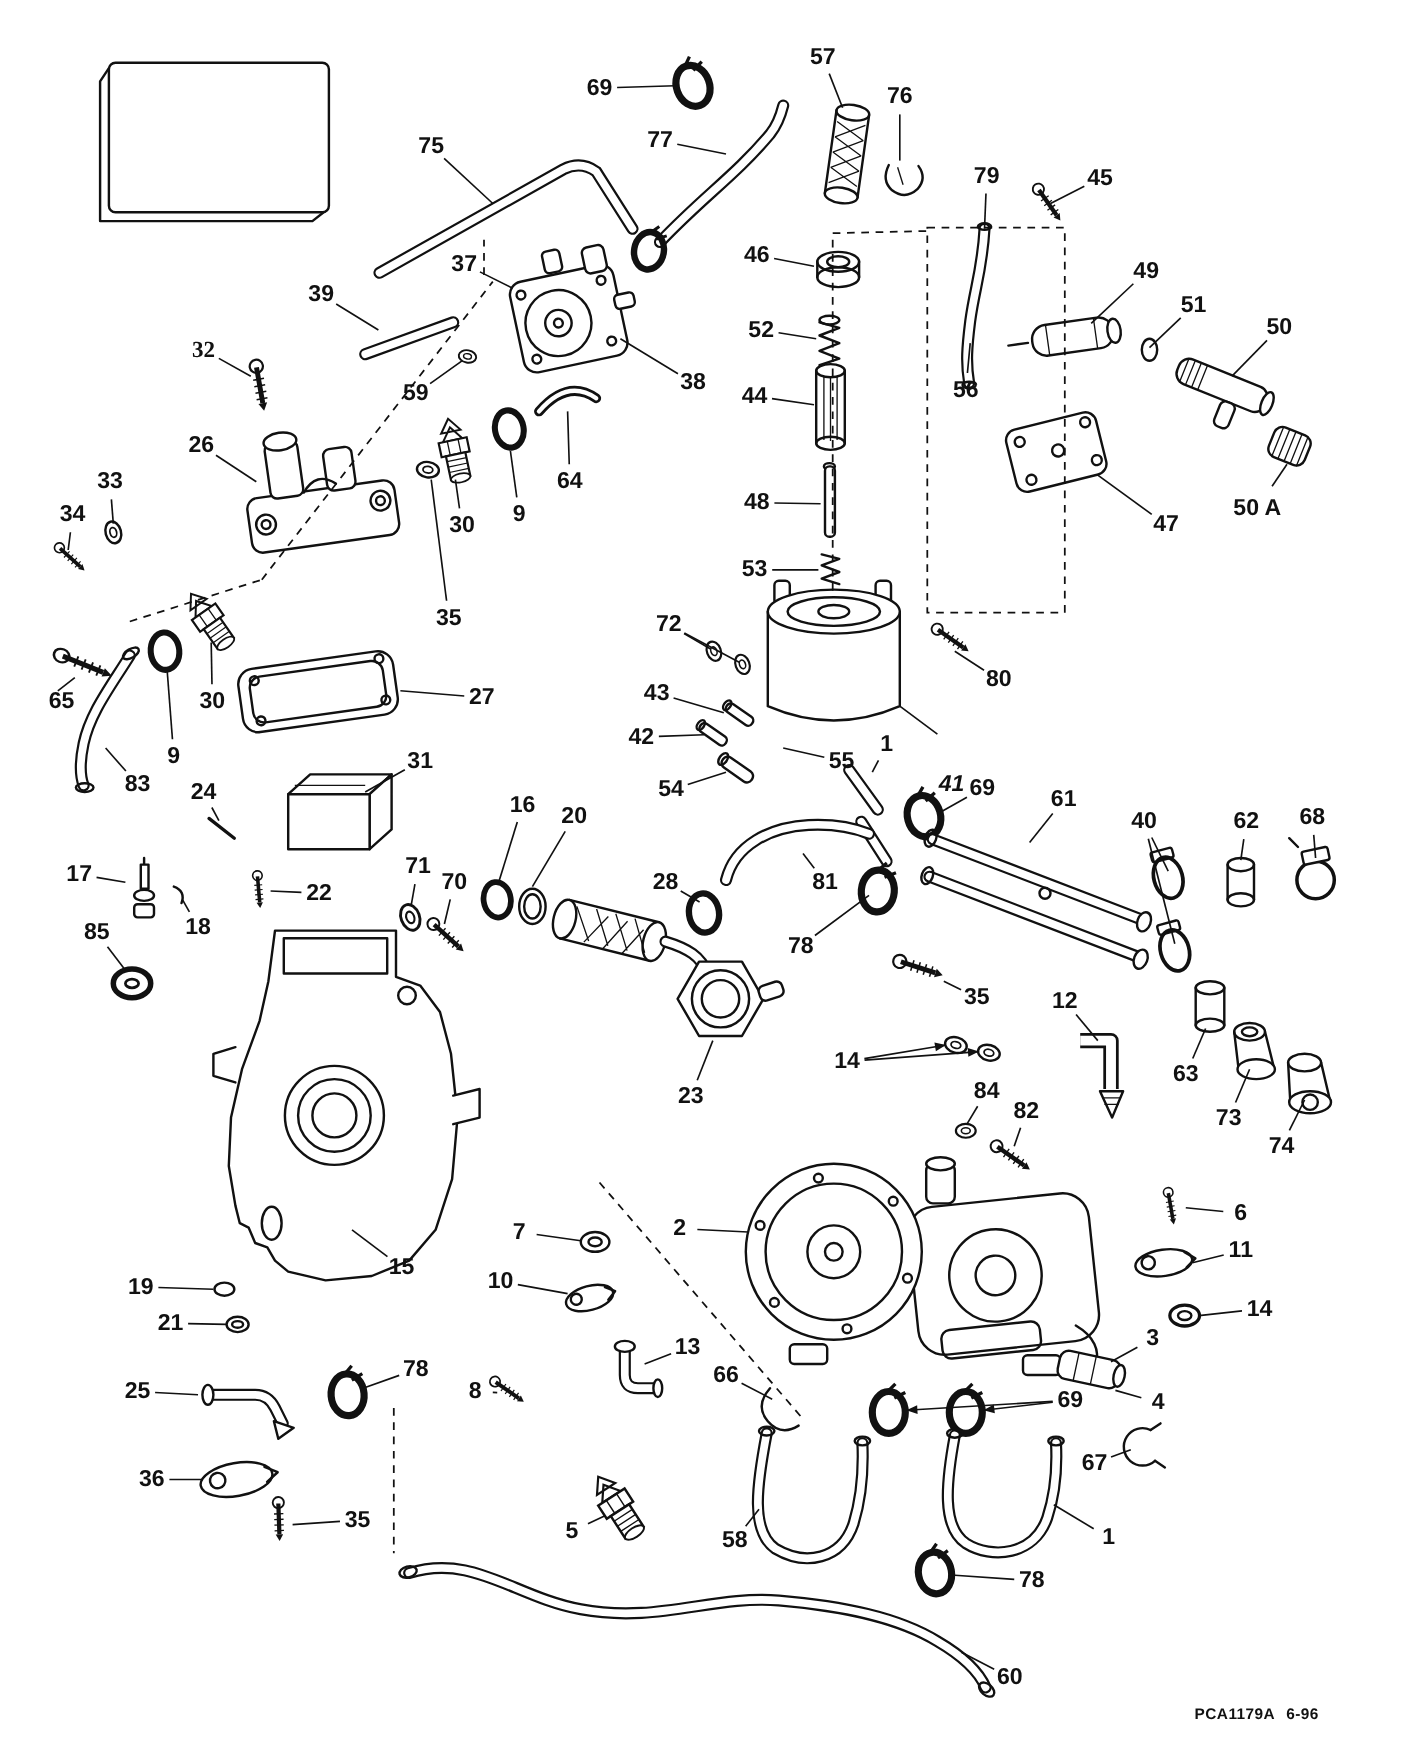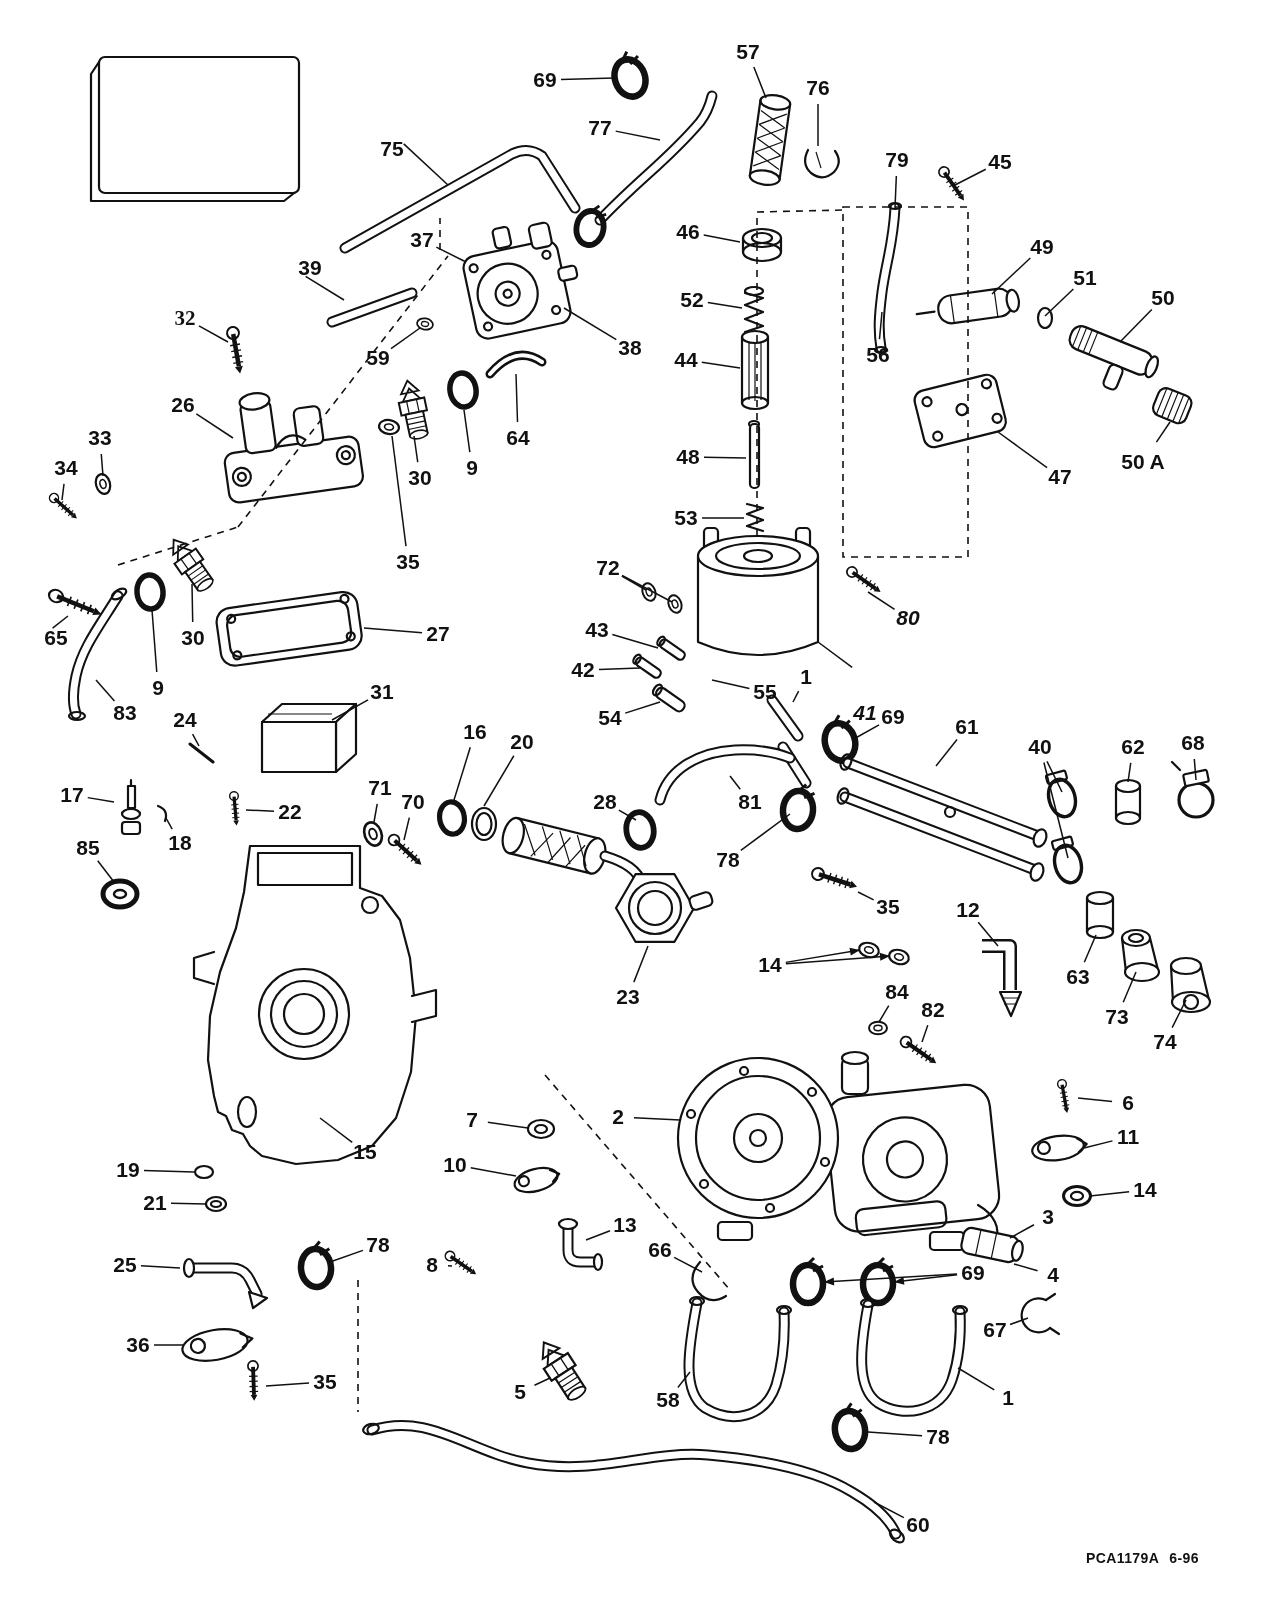--- a/index.html
+++ b/index.html
@@ -599,48 +599,48 @@
         <line x1="903.8203928966107" y1="1517.587932650501" x2="874" y2="1502"></line>
       </g>
 </svg>
 
 
 <div id="labels-layer">
       <div class="part-label" style="left: 748px; top: 52px;">57</div>
       <div class="part-label" style="left: 545px; top: 80px;">69</div>
       <div class="part-label" style="left: 818px; top: 88px;">76</div>
       <div class="part-label" style="left: 600px; top: 128px;">77</div>
-      <div class="part-label" style="left: 392px; top: 133px; margin-top: 16px;">75</div>
+      <div class="part-label" style="left: 392px; top: 133px;">75</div>
       <div class="part-label" style="left: 897px; top: 160px;">79</div>
       <div class="part-label" style="left: 1000px; top: 162px;">45</div>
       <div class="part-label" style="left: 422px; top: 240px;">37</div>
       <div class="part-label" style="left: 688px; top: 232px;">46</div>
       <div class="part-label" style="left: 1042px; top: 247px;">49</div>
-      <div class="part-label" style="left: 292px; top: 268px; margin-left: 18px;">39</div>
+      <div class="part-label" style="left: 292px; top: 268px;">39</div>
       <div class="part-label" style="left: 1085px; top: 278px;">51</div>
       <div class="part-label" style="left: 1163px; top: 298px;">50</div>
       <div class="part-label" style="left: 185px; top: 318px; font-family: Liberation Serif, serif;">32</div>
       <div class="part-label" style="left: 692px; top: 300px;">52</div>
       <div class="part-label" style="left: 630px; top: 348px;">38</div>
       <div class="part-label" style="left: 378px; top: 358px;">59</div>
       <div class="part-label" style="left: 878px; top: 355px;">56</div>
       <div class="part-label" style="left: 686px; top: 360px;">44</div>
       <div class="part-label" style="left: 183px; top: 405px;">26</div>
       <div class="part-label" style="left: 518px; top: 438px;">64</div>
       <div class="part-label" style="left: 472px; top: 468px;">9</div>
       <div class="part-label" style="left: 420px; top: 478px;">30</div>
       <div class="part-label" style="left: 100px; top: 438px;">33</div>
       <div class="part-label" style="left: 66px; top: 468px;">34</div>
       <div class="part-label" style="left: 688px; top: 457px;">48</div>
       <div class="part-label" style="left: 1143px; top: 462px;">50 A</div>
       <div class="part-label" style="left: 1060px; top: 477px;">47</div>
       <div class="part-label" style="left: 686px; top: 518px;">53</div>
       <div class="part-label" style="left: 408px; top: 562px;">35</div>
       <div class="part-label" style="left: 608px; top: 568px;">72</div>
-      <div class="part-label" style="left: 908px; top: 618px; font-style: italic;">80</div>
+      <div class="part-label" style="left: 908px; top: 618px;">80</div>
       <div class="part-label" style="left: 56px; top: 638px;">65</div>
       <div class="part-label" style="left: 193px; top: 638px;">30</div>
       <div class="part-label" style="left: 438px; top: 634px;">27</div>
       <div class="part-label" style="left: 597px; top: 630px;">43</div>
       <div class="part-label" style="left: 583px; top: 670px;">42</div>
       <div class="part-label" style="left: 865px; top: 713px; font-style: italic;">41</div>
       <div class="part-label" style="left: 158px; top: 688px;">9</div>
       <div class="part-label" style="left: 806px; top: 677px;">1</div>
       <div class="part-label" style="left: 765px; top: 692px;">55</div>
       <div class="part-label" style="left: 610px; top: 718px;">54</div>

